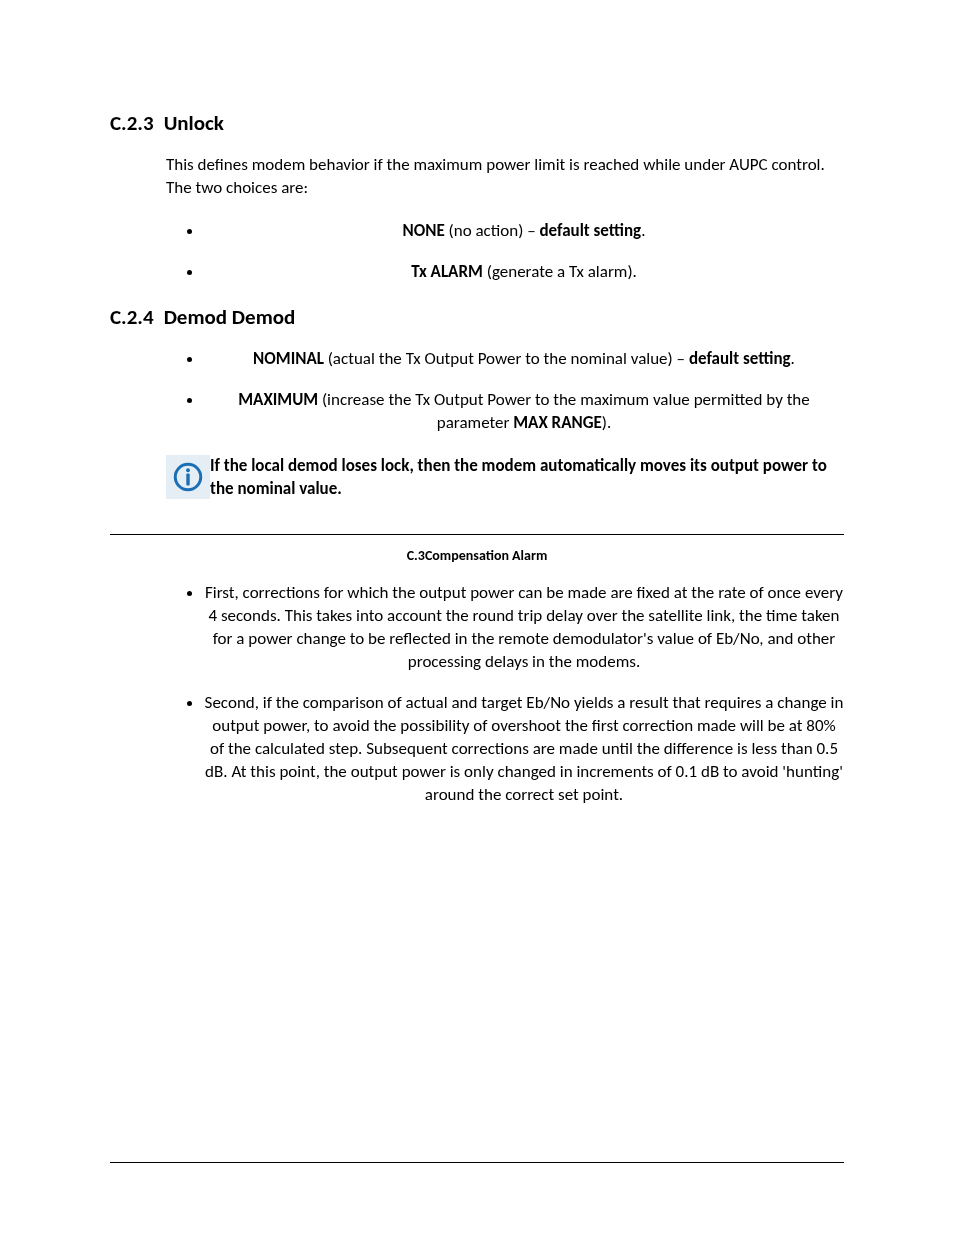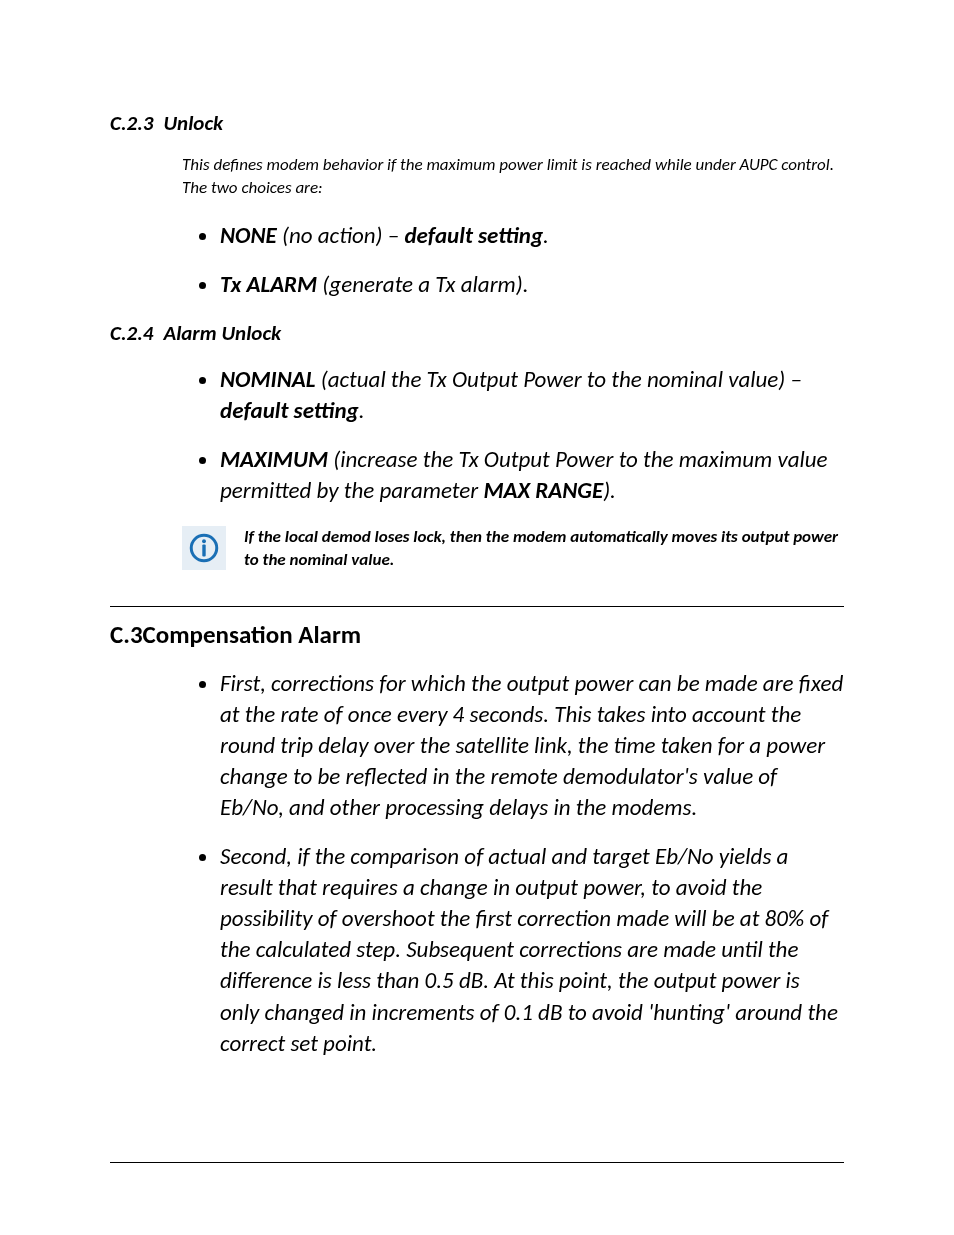--- a/index.html
+++ b/index.html
@@ -16,45 +16,43 @@
   .page {
     padding: 110px 110px 0 110px;
     box-sizing: border-box;
   }
   .heading {
     font-weight: bold;
     font-size: 21px;
     margin: 0 0 18px 0;
     display: flex;
     gap: 10px;
-    font-style: italic;
   }
   .body-block {
-    margin-left: 72px;
-    font-style: italic;
+    margin-left: 56px;
   }
   .para {
     font-size: 17px;
     line-height: 1.35;
     margin: 0 0 20px 0;
   }
   ul.bullets {
     margin: 0 0 20px 0;
     padding-left: 38px;
   }
   ul.bullets li {
-    font-size: 23px;
+    font-size: 17px;
     line-height: 1.35;
     margin-bottom: 18px;
+    text-align: center;
   }
   ul.bullets li:last-child { margin-bottom: 8px; }
   .note-row {
     display: flex;
     align-items: flex-start;
-    gap: 18px;
     margin: 10px 0 34px 0;
   }
   .note-icon {
     width: 44px;
     height: 44px;
     background: #e6eef5;
     display: flex;
     align-items: center;
     justify-content: center;
     flex: 0 0 44px;
@@ -66,22 +64,23 @@
     line-height: 1.35;
   }
   .hr-top {
     border: none;
     border-top: 1.5px solid #000;
     margin: 0 0 12px 0;
   }
   .c3-head {
     display: flex;
     font-weight: bold;
-    font-size: 25px;
+    font-size: 14px;
     margin: 0 0 18px 0;
+    justify-content: center;
   }
   .footer-line {
     position: absolute;
     left: 110px;
     right: 110px;
     bottom: 72px;
     border-top: 1px solid #000;
   }
   b { font-weight: bold; }
 </style>
@@ -101,21 +100,21 @@
         <b>NONE</b><span> (no action) – </span><b>default setting</b><span>.</span>
       </li>
       <li>
         <b>Tx ALARM</b><span> (generate a Tx alarm).</span>
       </li>
     </ul>
   </div>
 
   <div class="heading">
     <span>C.2.4</span>
-    <span>Alarm Unlock</span>
+    <span>Demod Demod</span>
   </div>
   <div class="body-block">
     <ul class="bullets">
       <li>
         <b>NOMINAL</b><span> (actual the Tx Output Power to the nominal value) – </span><b>default setting</b><span>.</span>
       </li>
       <li>
         <b>MAXIMUM</b><span> (increase the Tx Output Power to the maximum value permitted by the parameter </span><b>MAX RANGE</b><span>).</span>
       </li>
     </ul>

